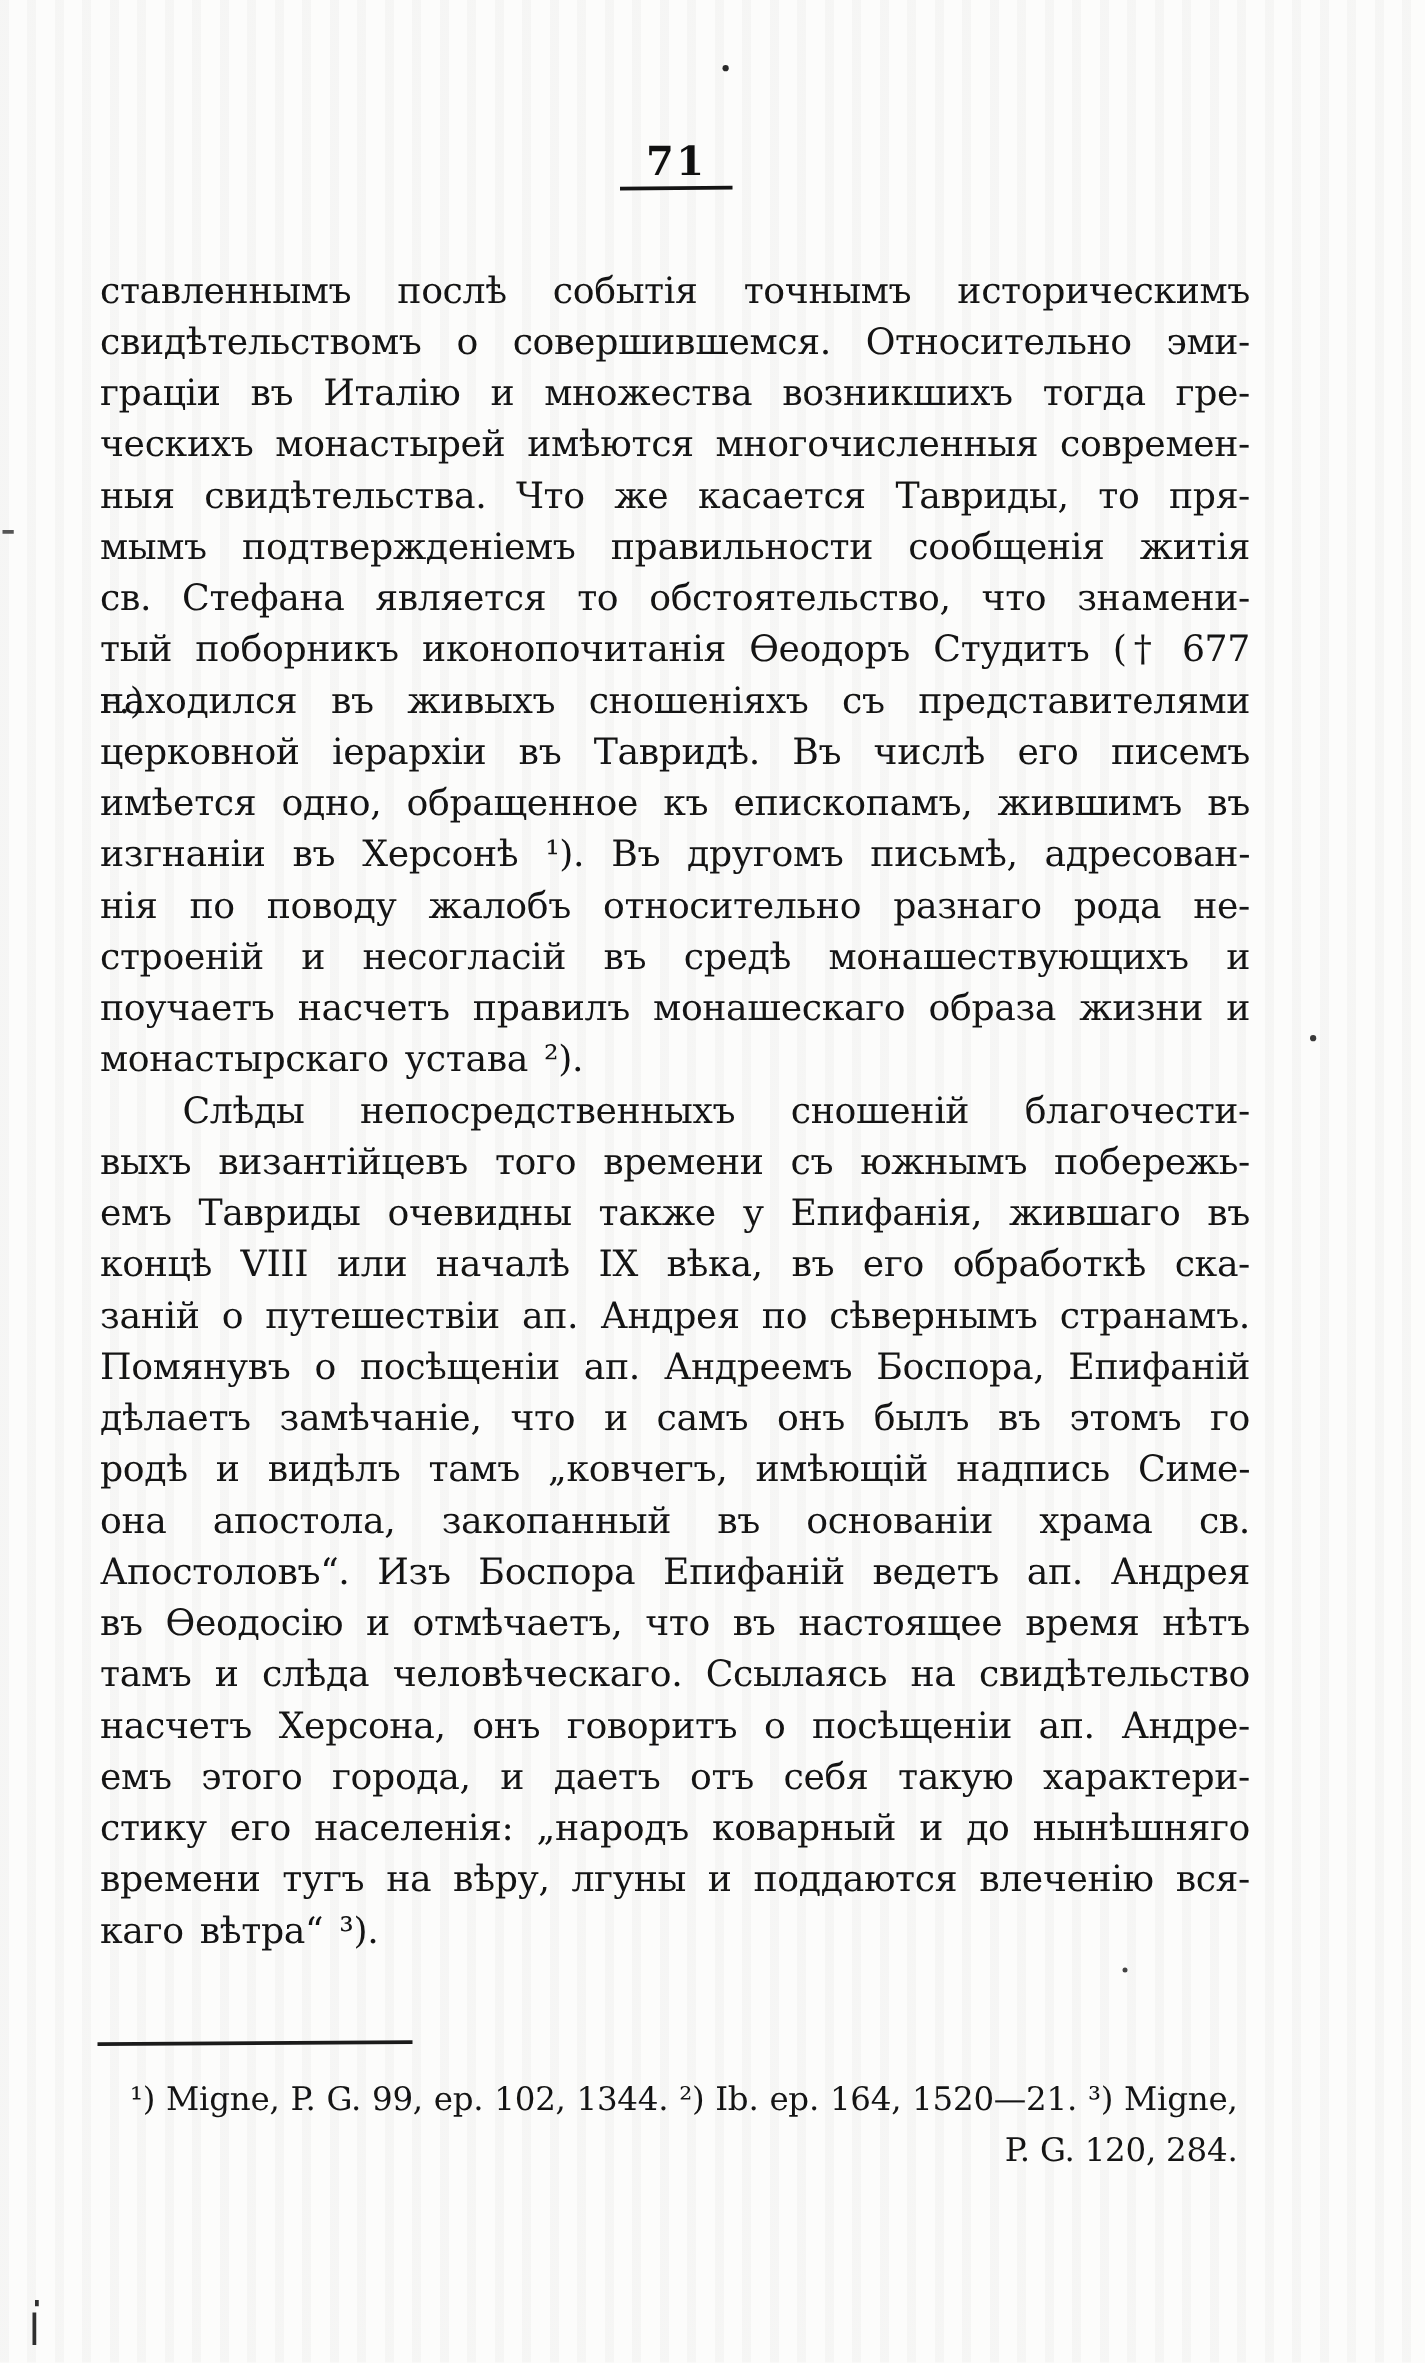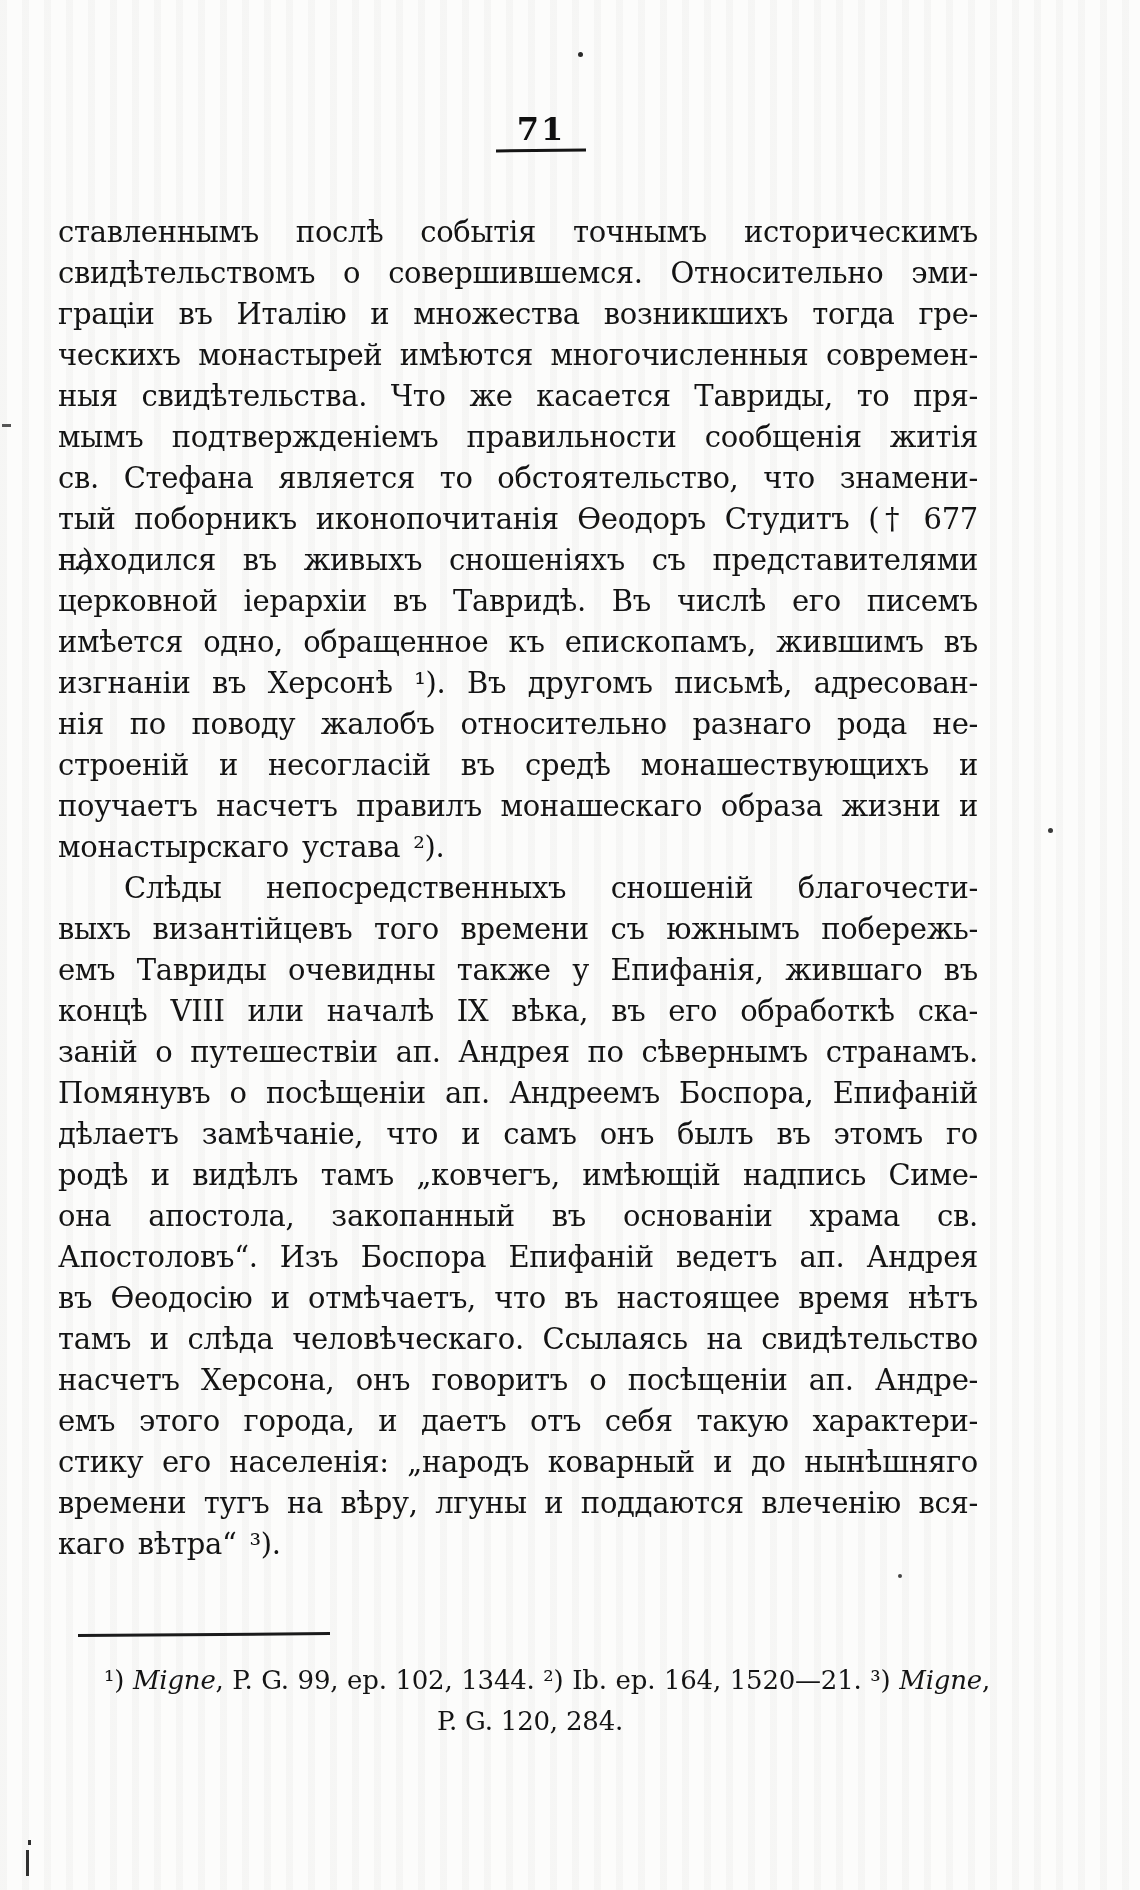--- a/index.html
+++ b/index.html
@@ -41,21 +41,21 @@
   .pageno-rule {
     width: 90px;
     height: 3px;
     background: #151515;
     margin: 2px auto 0 auto;
     transform: rotate(-0.6deg);
   }
   .body-text {
     position: absolute;
     top: 212px;
-    left: 58px;
+    left: 80px;
     width: 920px;
     font-size: 29px;
     letter-spacing: -0.3px;
     word-spacing: 4px;
   }
   .line {
     height: 41px;
     line-height: 41px;
     white-space: nowrap;
     text-align: justify;
@@ -84,29 +84,29 @@
   .footnotes {
     position: absolute;
     top: 1660px;
     left: 70px;
     width: 920px;
     font-size: 26px;
     letter-spacing: -0.2px;
   }
   .fn-line {
     line-height: 41px;
-    text-align: center;
+    text-align: right;
   }
   .fn-line.justified {
     text-align: justify;
     text-align-last: justify;
     text-justify: inter-word;
   }
   .fn-first-indent { display: inline-block; width: 34px; }
-  .it { font-style: italic; }
+  .it { }
   
   .artifact { position: absolute; background: #2a2a2a; }
   .dot { border-radius: 50%; }
   .dot-top     { left: 578px; top: 52px;  width: 5px; height: 5px; }
   .dot-right   { left: 1048px; top: 828px; width: 5px; height: 5px; background:#3a3a3a; }
   .dot-lower   { left: 898px; top: 1574px; width: 4px; height: 4px; background:#444; }
   .tick-left   { left: 2px;  top: 424px; width: 9px; height: 3px; background:#555; }
   .corner-bar  { left: 26px; top: 1850px; width: 3px; height: 26px; background:#2f2f2f; }
   .corner-dot  { left: 28px; top: 1840px; width: 3px; height: 5px; background:#2f2f2f; }
 </style>

